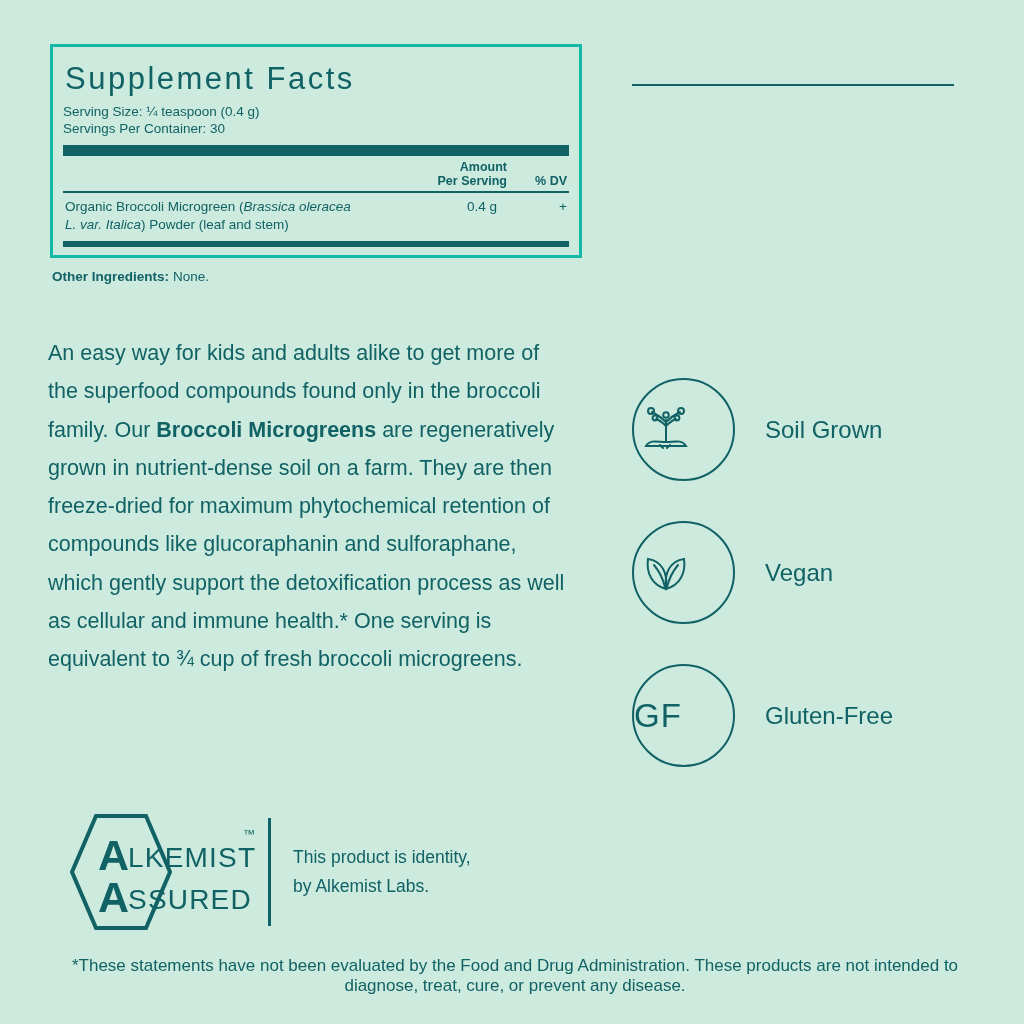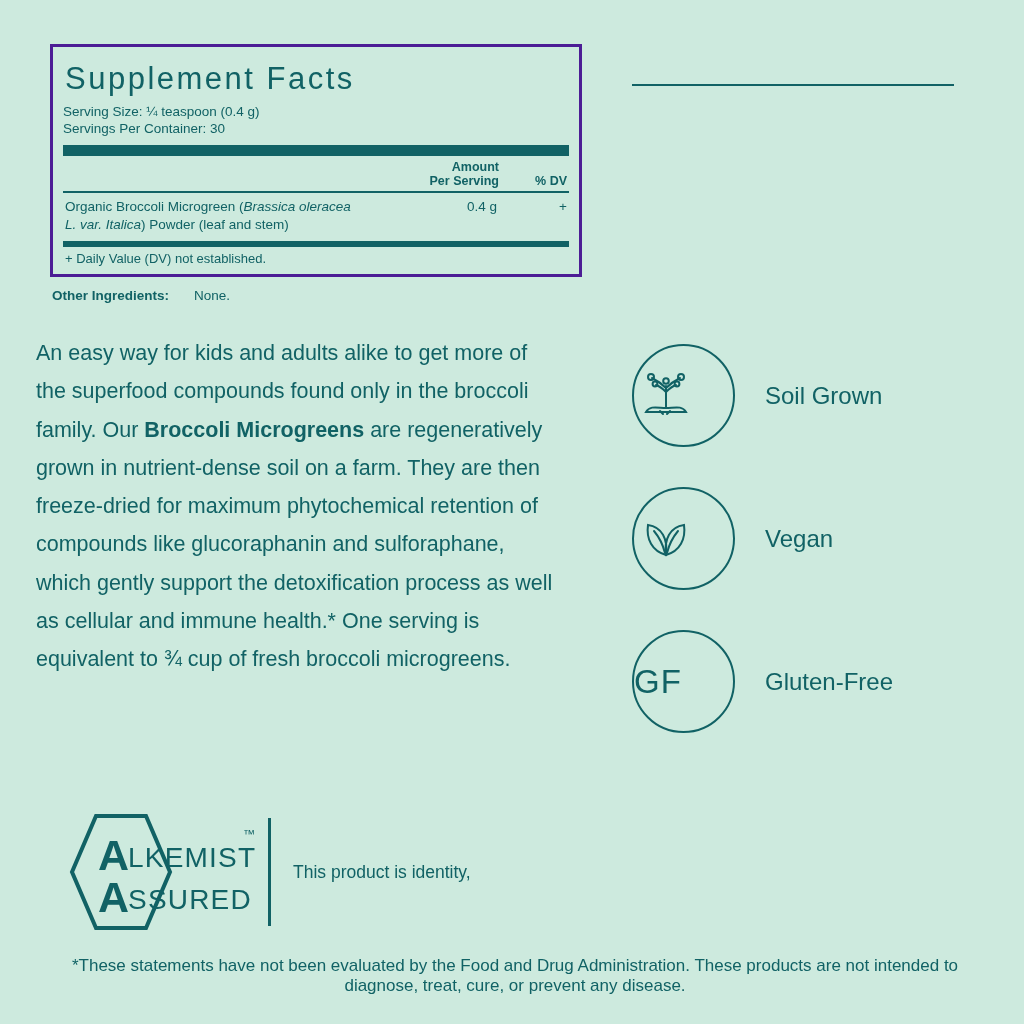--- a/index.html
+++ b/index.html
@@ -19,21 +19,21 @@
 
   
   .left-col {
     position: absolute;
     left: 50px; top: 44px;
     width: 532px;
   }
 
   
   .sf-box {
-    border: 3px solid #4c1d95;
+    border: 3px solid #14b8a6;
     padding: 12px 10px 8px 10px;
     width: 532px;
   }
   .sf-title {
     font-size: 31px;
     letter-spacing: 2.5px;
     font-weight: 400;
     margin: 2px 0 6px 2px;
     color: #116265;
   }
@@ -67,21 +67,20 @@
     text-align: right;
   }
   .sf-amt {
     width: 120px;
     line-height: 1.15;
     text-align: right;
   }
   .sf-dv {
     width: 60px;
     line-height: 1.15;
-    margin-left: 8px;
   }
   .sf-itemrow {
     display: flex;
     align-items: flex-start;
     padding: 5px 2px 5px 2px;
     font-size: 13.5px;
     line-height: 1.3;
     gap: 10px;
   }
   .sf-itemname { flex: 1; padding-right: 8px; }
@@ -91,26 +90,26 @@
   .sf-foot {
     font-size: 13px;
     padding: 4px 2px 0 2px;
   }
   .other-ing {
     font-size: 13.5px;
     margin-top: 11px;
     margin-left: 2px;
   }
   .other-ing b { font-weight: bold; }
-  .other-ing span.val { margin-left: 25px; }
+  .other-ing span.val { margin-left: 4px; }
 
   
   .body-copy {
     position: absolute;
-    left: 36px; top: 334px;
+    left: 48px; top: 334px;
     width: 520px;
     font-size: 21.5px;
     line-height: 1.78;
     color: #116265;
   }
   .body-copy b { font-weight: bold; }
 
   
   .alkemist {
     position: absolute;
@@ -151,21 +150,21 @@
   .su-divider {
     margin-top: 34px;
     width: 322px;
     height: 2px;
     background: #116265;
   }
 
   
   .badges {
     position: absolute;
-    left: 632px; top: 324px;
+    left: 632px; top: 358px;
     width: 360px;
   }
   .badge {
     display: flex;
     align-items: center;
     height: 143px;
   }
   .badge-circle {
     width: 103px; height: 103px;
     border: 2.5px solid #116265;
@@ -219,21 +218,20 @@
       <div class="sf-rule-thin"></div>
 
       <div class="sf-itemrow">
         <div class="sf-itemname"><span>Organic Broccoli Microgreen (</span><i>Brassica oleracea L. var. Italica</i><span>) Powder (leaf and stem)</span></div>
         <div class="sf-itemamt">0.4 g</div>
         <div class="sf-itemdv">+</div>
       </div>
 
       <div class="sf-rule-med"></div>
 
-      <div class="sf-foot">+ Daily Value (DV) not established.</div>
     </div>
 
     <div class="other-ing">
       <b>Other Ingredients:</b><span class="val">None.</span>
     </div>
   </div>
 
   <div class="body-copy"><span>An easy way for kids and adults alike to get more of the superfood compounds found only in the broccoli family. Our </span><b>Broccoli Microgreens</b><span> are regeneratively grown in nutrient-dense soil on a farm. They are then freeze-dried for maximum phytochemical retention of compounds like glucoraphanin and sulforaphane, which gently support the detoxification process as well as cellular and immune health.* One serving is equivalent to ¾ cup of fresh broccoli microgreens.</span></div>
 
   <div class="alkemist">
@@ -243,20 +241,21 @@
         <text x="48" y="58" font-family="Liberation Sans, sans-serif" font-size="43" font-weight="bold" fill="#116265">A</text>
         <text x="78" y="55" font-family="Liberation Sans, sans-serif" font-size="28" letter-spacing="1.2" fill="#116265">LKEMIST</text>
         <text x="48" y="100" font-family="Liberation Sans, sans-serif" font-size="43" font-weight="bold" fill="#116265">A</text>
         <text x="78" y="97" font-family="Liberation Sans, sans-serif" font-size="28" letter-spacing="1.2" fill="#116265">SSURED</text>
         <text x="193" y="26" font-family="Liberation Sans, sans-serif" font-size="12" fill="#116265">™</text>
       </svg>
     </div>
     <div class="alk-divider"></div>
     <div class="alk-text">
       <div>This product is identity,</div>
+      <div>by Alkemist Labs.</div>
     </div>
   </div>
 
   <div class="right-col">
     <div class="su-divider"></div>
   </div>
 
   <div class="badges">
 
     <div class="badge">

